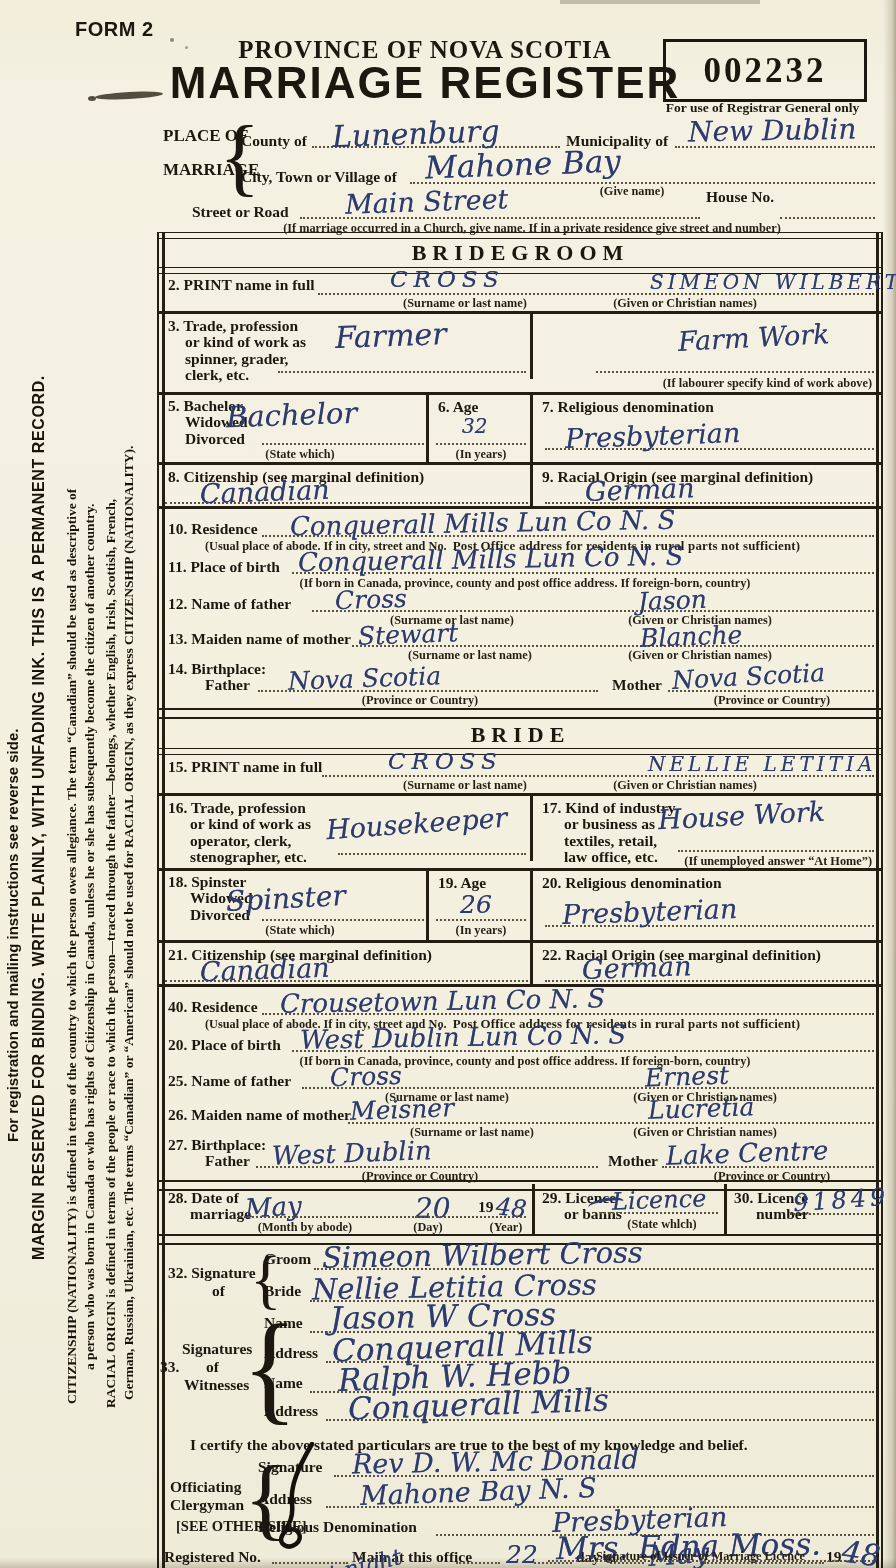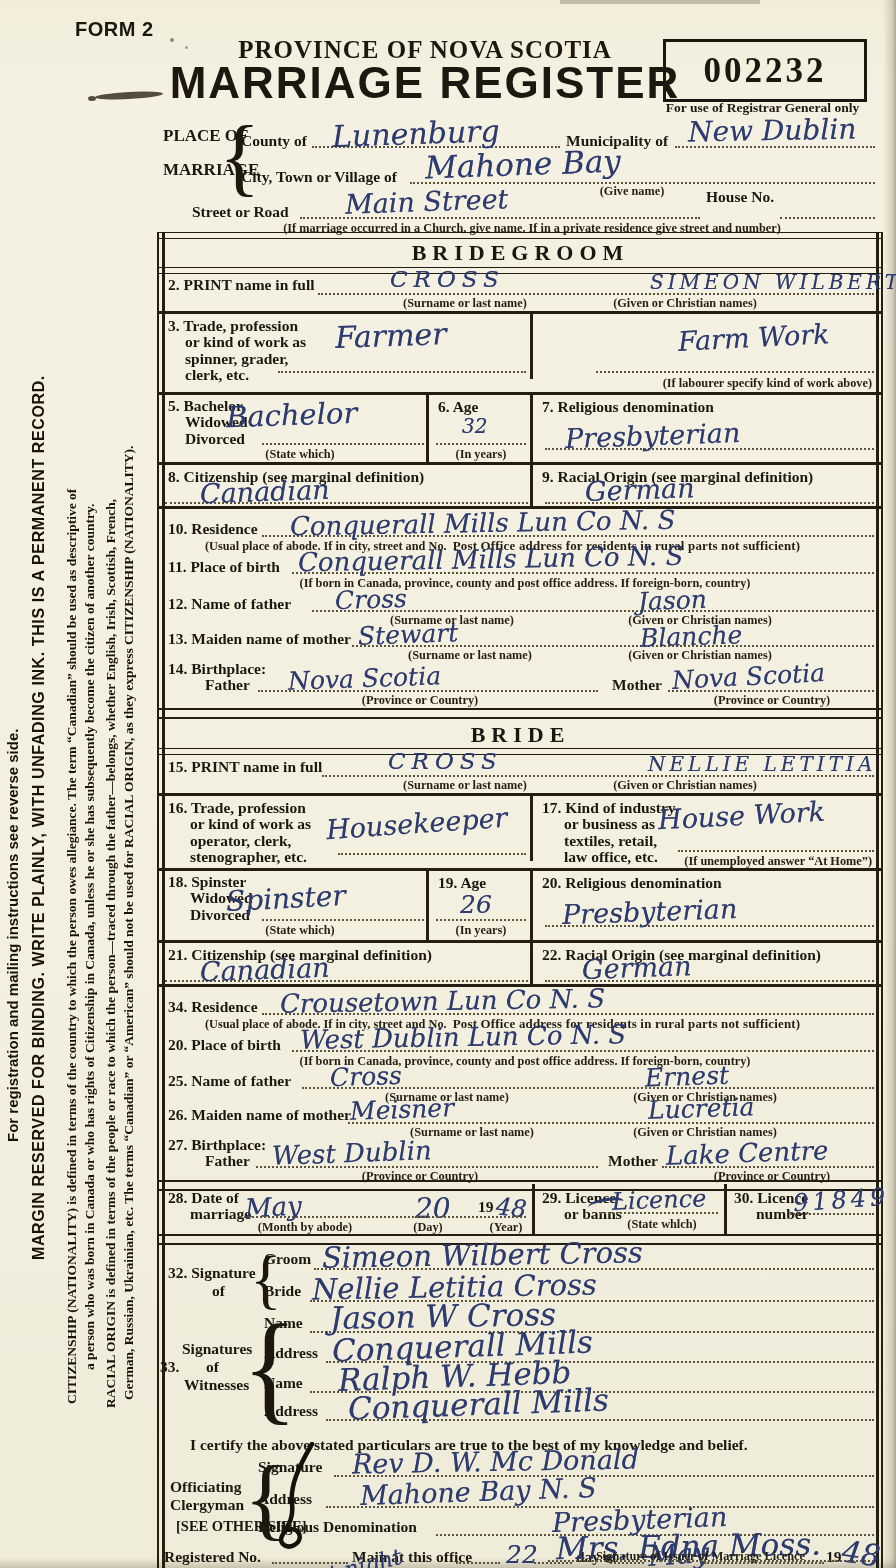--- a/index.html
+++ b/index.html
@@ -225,21 +225,21 @@
 
   <div class="abs lbl" style="left:168px;top:946px">21. Citizenship (see marginal definition)</div>
   <div class="abs dl" style="left:165px;top:980px;width:363px"></div>
   <div class="abs hw" style="left:200px;top:954px;font-size:27px;transform:rotate(-2deg)">Canadian</div>
   <div class="abs vd" style="left:530px;top:940px;height:44px"></div>
   <div class="abs lbl" style="left:542px;top:946px">22. Racial Origin (see marginal definition)</div>
   <div class="abs dl" style="left:545px;top:980px;width:329px"></div>
   <div class="abs hw" style="left:582px;top:952px;font-size:27px;transform:rotate(-2deg)">German</div>
   <div class="abs r1" style="left:157px;top:984px;width:726px"></div>
 
-  <div class="abs lbl" style="left:168px;top:998px">34. Residence</div>
+  <div class="abs lbl" style="left:168px;top:998px">40. Residence</div>
   <div class="abs dl" style="left:262px;top:1013px;width:612px"></div>
   <div class="abs hw" style="left:280px;top:986px;font-size:26px;transform:rotate(-1deg)">Crousetown   Lun Co   N. S</div>
   <div class="abs cap" style="left:205px;top:1017px"><span>(Usual place of abode.   If in city, street and No.</span>&nbsp;&nbsp;<span class="capb">Post Office address for residents in rural parts not sufficient)</span></div>
 
   <div class="abs lbl" style="left:168px;top:1036px">20. Place of birth</div>
   <div class="abs dl" style="left:292px;top:1050px;width:582px"></div>
   <div class="abs hw" style="left:300px;top:1022px;font-size:26px;transform:rotate(-1deg)">West Dublin  Lun Co   N. S</div>
   <div class="abs cap capc" style="left:525px;top:1054px">(If born in Canada, province, county and post office address.   If foreign-born, country)</div>
 
   <div class="abs lbl" style="left:168px;top:1072px">25. Name of father</div>

